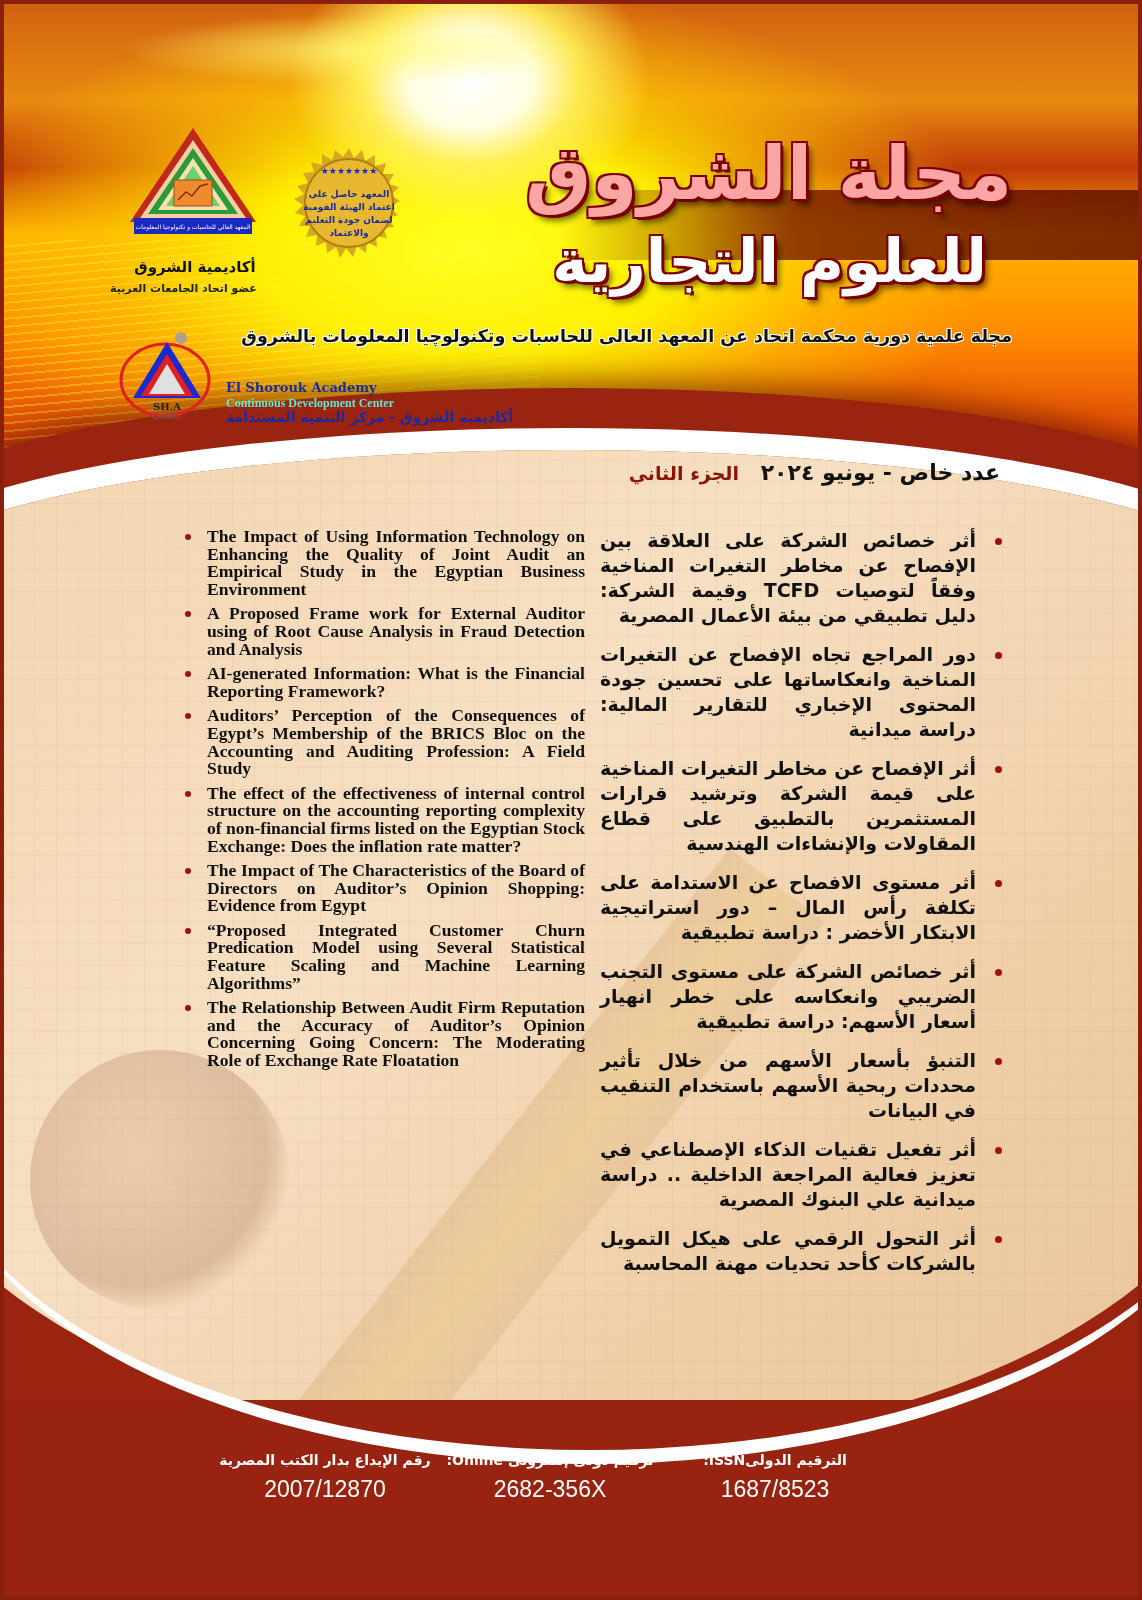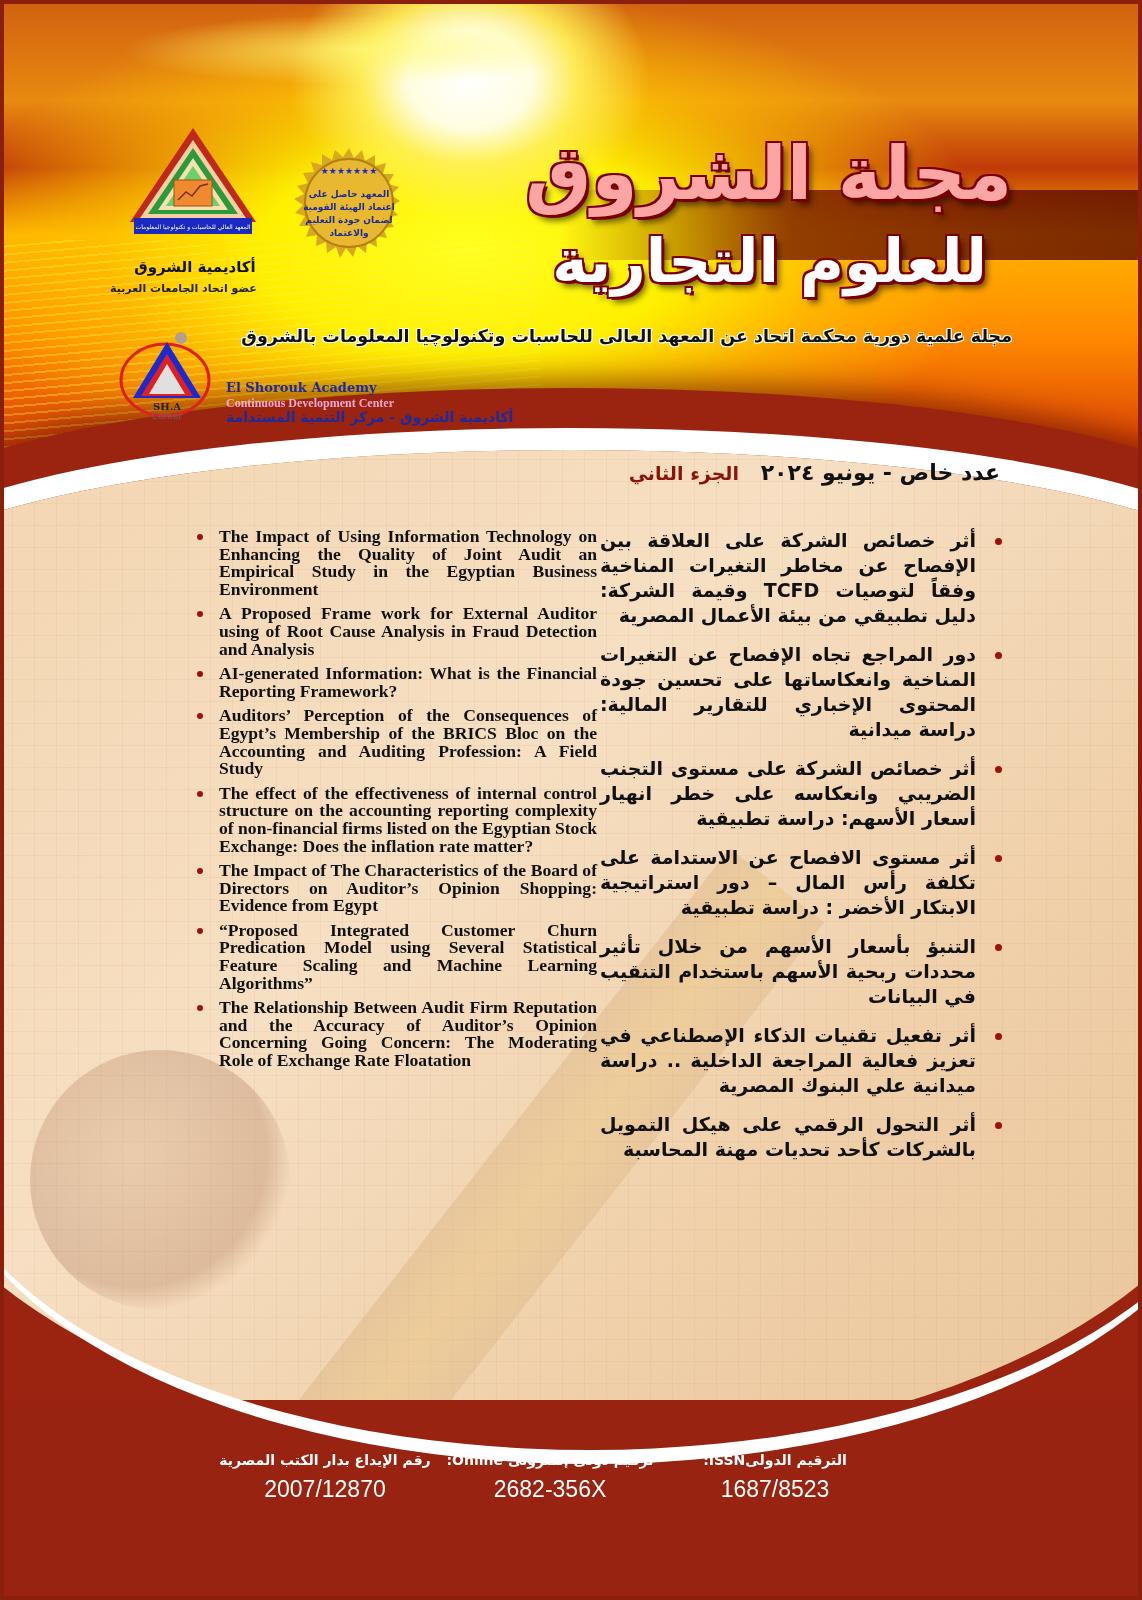--- a/index.html
+++ b/index.html
@@ -36,36 +36,36 @@
   .frame{position:absolute;inset:0;border:4px solid #8a1f0c;pointer-events:none;}
 
   
   .logo-tri{position:absolute;left:128px;top:126px;width:130px;height:112px;}
   .academy-name{position:absolute;left:110px;top:258px;width:170px;text-align:center;direction:rtl;font-weight:bold;font-size:15px;color:#111;}
   .academy-sub{position:absolute;left:110px;top:282px;width:170px;text-align:left;direction:rtl;font-size:11px;color:#222;font-weight:bold;}
   .seal{position:absolute;left:288px;top:148px;width:122px;height:122px;}
   .seal-text{position:absolute;left:300px;top:188px;width:98px;text-align:center;direction:rtl;font-size:9px;line-height:13px;color:#1a2a9a;font-weight:bold;}
   .cdc-logo{position:absolute;left:115px;top:330px;width:112px;height:90px;}
   .cdc-name{position:absolute;left:226px;top:380px;font-family:"DejaVu Serif",serif;font-weight:bold;font-size:13px;color:#1a2aa0;}
-  .cdc-sub{position:absolute;left:226px;top:396px;font-family:"Liberation Serif",serif;font-weight:bold;font-size:12px;color:#f9a8d4;}
+  .cdc-sub{position:absolute;left:226px;top:396px;font-family:"Liberation Serif",serif;font-weight:bold;font-size:12px;color:#5eead4;}
   .cdc-ar{position:absolute;left:226px;top:409px;direction:rtl;font-size:14px;color:#1a2aa0;font-weight:bold;}
 
   
   .title1{position:absolute;right:130px;top:130px;direction:rtl;font-weight:bold;font-size:74px;color:#fca5a5;
     text-shadow:3px 3px 0 #7a0000,-2px -2px 0 #7a0000,2px -2px 0 #7a0000,-2px 2px 0 #7a0000,5px 6px 6px rgba(0,0,0,.55);letter-spacing:1px;}
   .title2{position:absolute;right:155px;top:226px;direction:rtl;font-weight:bold;font-size:60px;color:#ffffff;
     text-shadow:3px 3px 0 #7a0000,-2px -2px 0 #7a0000,2px -2px 0 #7a0000,-2px 2px 0 #7a0000,5px 6px 6px rgba(0,0,0,.55);}
   .tagline{position:absolute;right:130px;top:326px;direction:rtl;font-weight:bold;font-size:17.5px;color:#111;
     text-shadow:1px 1px 0 #fff,-1px -1px 0 #fff,1px -1px 0 #fff,-1px 1px 0 #fff;}
 
   .issue{position:absolute;right:142px;top:460px;direction:rtl;font-weight:bold;font-size:22px;color:#111;white-space:nowrap;}
   .issue .part{color:#8a1408;margin-right:14px;font-size:19px;}
 
   
-  .col-en{position:absolute;left:195px;top:528px;width:402px;}
+  .col-en{position:absolute;left:183px;top:528px;width:402px;}
   .col-en ul,.col-ar ul{list-style:none;margin:0;padding:0;}
   .col-en li{position:relative;padding-left:24px;margin-bottom:7px;font-family:"Liberation Serif",serif;font-weight:bold;
     font-size:17.6px;line-height:17.6px;color:#111;text-align:justify;}
   .col-en li::before{content:"";position:absolute;left:2px;top:6px;width:6px;height:6px;border-radius:50%;background:#a01010;}
   .col-ar{position:absolute;left:600px;top:528px;width:410px;direction:rtl;}
   .col-ar li{position:relative;padding-right:34px;margin-bottom:14px;font-family:"DejaVu Sans",sans-serif;font-weight:bold;
     font-size:19px;line-height:25px;color:#111;text-align:justify;}
   .col-ar li::before{content:"";position:absolute;right:8px;top:10px;width:7px;height:7px;border-radius:50%;background:#a01010;}
 
   
@@ -146,22 +146,23 @@
       <li>The Impact of The Characteristics of the Board of Directors on Auditor’s Opinion Shopping: Evidence from Egypt</li>
       <li>“Proposed Integrated Customer Churn Predication Model using Several Statistical Feature Scaling and Machine Learning Algorithms”</li>
       <li>The Relationship Between Audit Firm Reputation and the Accuracy of Auditor’s Opinion Concerning Going Concern: The Moderating Role of Exchange Rate Floatation</li>
     </ul>
   </div>
 
   <div class="col-ar">
     <ul>
       <li>أثر خصائص الشركة على العلاقة بين الإفصاح عن مخاطر التغيرات المناخية وفقاً لتوصيات TCFD وقيمة الشركة: دليل تطبيقي من بيئة الأعمال المصرية</li>
       <li>دور المراجع تجاه الإفصاح عن التغيرات المناخية وانعكاساتها على تحسين جودة المحتوى الإخباري للتقارير المالية: دراسة ميدانية</li>
+      <li>أثر الإفصاح عن مخاطر التغيرات المناخية على قيمة الشركة وترشيد قرارات المستثمرين بالتطبيق على قطاع المقاولات والإنشاءات الهندسية</li>
+      <li>أثر مستوى الافصاح عن الاستدامة على تكلفة رأس المال – دور استراتيجية الابتكار الأخضر : دراسة تطبيقية</li>
       <li>أثر خصائص الشركة على مستوى التجنب الضريبي وانعكاسه على خطر انهيار أسعار الأسهم: دراسة تطبيقية</li>
-      <li>أثر مستوى الافصاح عن الاستدامة على تكلفة رأس المال – دور استراتيجية الابتكار الأخضر : دراسة تطبيقية</li>
       <li>التنبؤ بأسعار الأسهم من خلال تأثير محددات ربحية الأسهم باستخدام التنقيب في البيانات</li>
       <li>أثر تفعيل تقنيات الذكاء الإصطناعي في تعزيز فعالية المراجعة الداخلية .. دراسة ميدانية علي البنوك المصرية</li>
       <li>أثر التحول الرقمي على هيكل التمويل بالشركات كأحد تحديات مهنة المحاسبة</li>
     </ul>
   </div>
 
   <div class="foot-item" style="left:655px;">
     <div class="foot-label">الترقيم الدولىISSN:</div>
     <div class="foot-value">1687/8523</div>
   </div>

